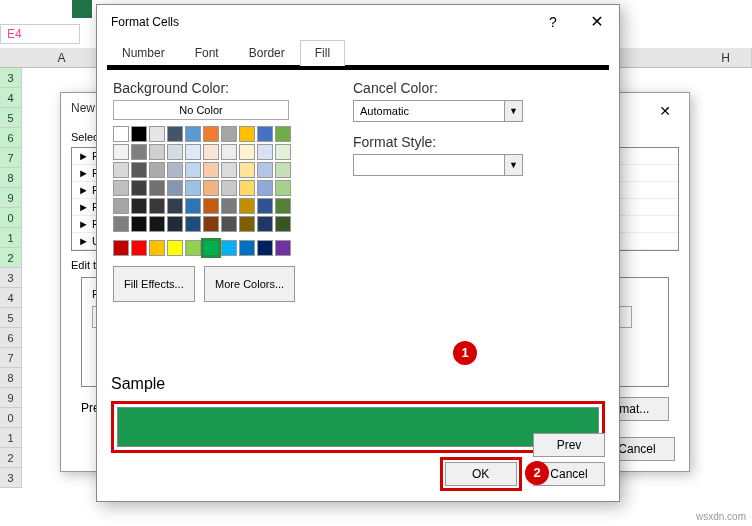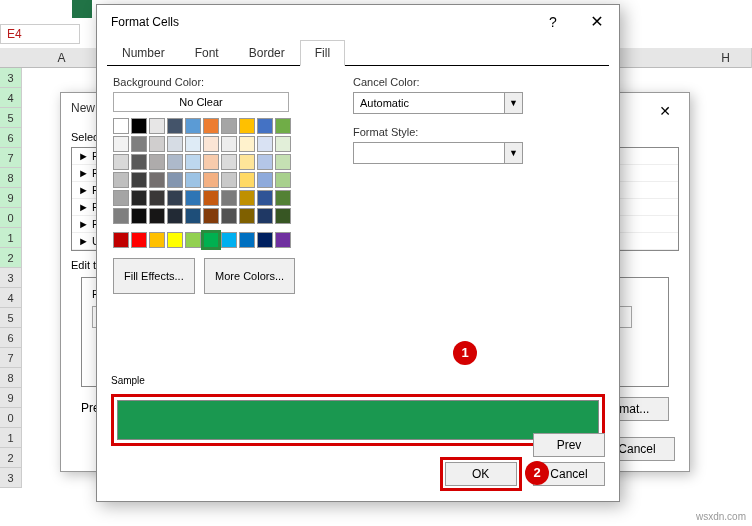--- a/index.html
+++ b/index.html
@@ -1,20 +1,20 @@
 <!DOCTYPE html>
 <html><head>
   <meta charset="utf-8">
   <style>
     * { box-sizing: border-box; margin: 0; padding: 0; font-family: "Segoe UI", Tahoma, sans-serif; font-size: 12px; }
     body { background: #fff; width: 752px; height: 526px; overflow: hidden; position: relative; }
 
     
     .sheet-bg { position: absolute; inset: 0; background: #fff; }
-    .cell-ref-box { position: absolute; top: 24px; left: 0; width: 80px; height: 20px; border: 1px solid #ccc; background: #fff; padding: 2px 6px; color: #b91c1c; }
+    .cell-ref-box { position: absolute; top: 24px; left: 0; width: 80px; height: 20px; border: 1px solid #ccc; background: #fff; padding: 2px 6px; color: #ec4899; }
     .ribbon-hint { position: absolute; top: 0; left: 72px; width: 20px; height: 18px; background: #217346; }
     .grid-header { position: absolute; top: 48px; left: 0; right: 0; height: 20px; background: #e6e6e6; border-bottom: 1px solid #bbb; }
     .col-h { position: absolute; top: 48px; height: 20px; line-height: 20px; text-align: center; border-right: 1px solid #ccc; color: #333; }
     .row-h { position: absolute; left: 0; width: 22px; text-align: center; border-bottom: 1px solid #ccc; border-right: 1px solid #ccc; color: #333; font-size: 11px; background: #e6e6e6; }
     .row-h.sel { background: #c6efce; }
     .grid-lines { position: absolute; left: 22px; right: 0; top: 68px; bottom: 38px; }
     .vline { position: absolute; top: 0; bottom: 0; width: 1px; background: #d9d9d9; }
     .watermark { position: absolute; bottom: 4px; right: 6px; font-size: 10px; color: #999; }
 
     
@@ -35,48 +35,48 @@
     .fmtbtn { position: absolute; right: 20px; bottom: 50px; width: 80px; height: 24px; border: 1px solid #999; background: #f0f0f0; }
     .new-dialog-buttons { position: absolute; bottom: 10px; right: 14px; }
     .new-dialog-buttons button { width: 76px; height: 24px; margin-left: 6px; border: 1px solid #999; background: #f0f0f0; }
 
     
     .fmt-dialog { position: absolute; left: 96px; top: 4px; width: 524px; height: 498px; background: #fff; border: 1px solid #888; box-shadow: 4px 4px 16px rgba(0,0,0,.3); }
     .fmt-title { padding: 10px 14px; font-size: 12px; }
     .fmt-help, .fmt-close { position: absolute; top: 2px; width: 44px; height: 30px; line-height: 30px; text-align: center; font-size: 14px; }
     .fmt-help { right: 44px; }
     .fmt-close { right: 0; font-size: 16px; }
-    .tabs { display: flex; border-bottom: 1px solid #000000; margin: 0 10px; }
+    .tabs { display: flex; border-bottom: 5px solid #000000; margin: 0 10px; }
     .tab { padding: 5px 14px; border: 1px solid transparent; border-bottom: none; color: #333; position: relative; top: 1px; cursor: pointer; }
     .tab.active { border-color: #ccc; background: #fff; border-bottom: 1px solid #fff; }
 
     .fill-body { padding: 10px 16px; display: flex; gap: 40px; }
     .left-col { width: 200px; }
     .right-col { flex: 1; }
-    .sect-label { font-size: 11px; color: #333; margin-bottom: 4px; }
+    .sect-label { font-size: 14px; color: #333; margin-bottom: 4px; }
     .nocolor { width: 176px; height: 20px; border: 1px solid #aaa; text-align: center; line-height: 18px; font-size: 11px; margin-bottom: 6px; }
 
     .palette { display: grid; grid-template-columns: repeat(10, 16px); gap: 2px; margin-bottom: 8px; }
     .sw { width: 16px; height: 16px; border: 1px solid #999; cursor: pointer; }
     .sw.sel { outline: 2px solid #2b8a3e; outline-offset: 0; border: 1px solid #2b8a3e; }
 
     .palette2 { display: grid; grid-template-columns: repeat(10, 16px); gap: 2px; margin-top: 4px; }
 
     .fill-buttons { margin-top: 10px; }
     .fill-buttons button { height: 36px; border: 1px solid #999; background: #f0f0f0; padding: 0 10px; margin-right: 6px; font-size: 11px; }
 
     .pcolor-row { margin-bottom: 12px; }
     .pcolor-select { display: flex; align-items: center; width: 170px; height: 22px; border: 1px solid #999; background: #fff; }
     .pcolor-select .txt { flex: 1; padding: 0 6px; font-size: 11px; }
     .pcolor-select .dd { width: 18px; height: 100%; border-left: 1px solid #999; background: #eee; display: flex; align-items: center; justify-content: center; font-size: 9px; }
     .pstyle-select { width: 170px; height: 22px; border: 1px solid #999; background: #fff; position: relative; }
     .pstyle-select .dd { position: absolute; right: 0; top: 0; width: 18px; height: 100%; border-left: 1px solid #999; background: #eee; display: flex; align-items: center; justify-content: center; font-size: 9px; }
 
     .sample-area { position: absolute; left: 14px; right: 14px; top: 370px; }
-    .sample-lbl { font-size: 10px; margin-bottom: 8px; }
+    .sample-lbl { font-size: 16px; margin-bottom: 8px; }
     .sample-frame { border: 3px solid #d40000; padding: 3px; }
     .sample-inner { height: 40px; background: #1a9850; border: 1px solid #888; }
 
     .fmt-buttons { position: absolute; bottom: 10px; right: 14px; }
     .fmt-buttons button { width: 72px; height: 24px; margin-left: 8px; border: 1px solid #999; background: #f0f0f0; font-size: 12px; }
     .clear-btn { position: absolute; bottom: 44px; right: 14px; width: 72px; height: 24px; border: 1px solid #999; background: #f0f0f0; font-size: 12px; }
     .ok-frame { display: inline-block; border: 3px solid #d40000; padding: 2px; }
     .ok-frame button { margin: 0; }
 
     .callout { position: absolute; width: 24px; height: 24px; border-radius: 50%; background: #d40000; color: #fff; font-size: 13px; line-height: 24px; text-align: center; font-weight: bold; }
@@ -168,21 +168,21 @@
   <div class="tabs">
     <div class="tab">Number</div>
     <div class="tab">Font</div>
     <div class="tab">Border</div>
     <div class="tab active">Fill</div>
   </div>
 
   <div class="fill-body">
     <div class="left-col">
       <div class="sect-label">Background Color:</div>
-      <div class="nocolor">No Clear</div>
+      <div class="nocolor">No Color</div>
       <div class="palette" id="theme-palette">
           <div class="sw" style="background: rgb(255, 255, 255);"></div>
           <div class="sw" style="background: rgb(0, 0, 0);"></div>
           <div class="sw" style="background: rgb(231, 230, 230);"></div>
           <div class="sw" style="background: rgb(68, 84, 106);"></div>
           <div class="sw" style="background: rgb(91, 155, 213);"></div>
           <div class="sw" style="background: rgb(237, 125, 49);"></div>
           <div class="sw" style="background: rgb(165, 165, 165);"></div>
           <div class="sw" style="background: rgb(255, 192, 0);"></div>
           <div class="sw" style="background: rgb(68, 114, 196);"></div>

